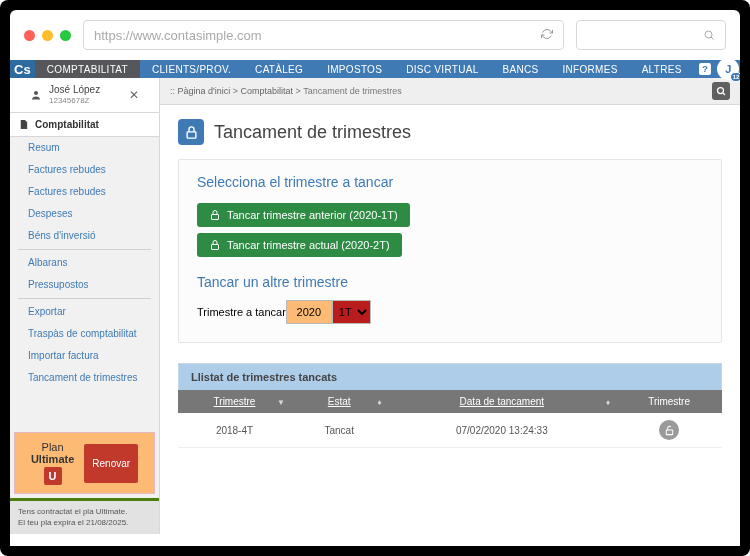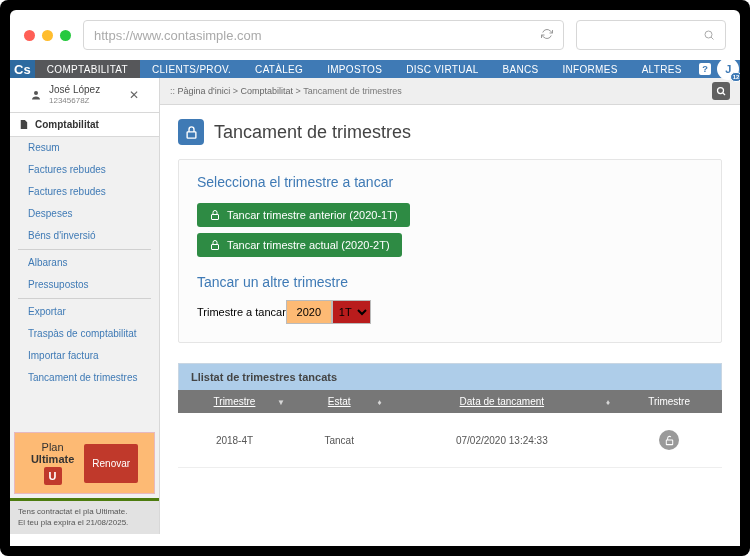--- a/index.html
+++ b/index.html
@@ -44,21 +44,21 @@
 .blue-h { color: #3f7ab5; font-size: 14px; font-weight: 500; margin-bottom: 10px; }
 .green-btn { background: #2e8b44; color: #fff; padding: 6px 12px; border-radius: 3px; font-size: 11px; display: inline-flex; align-items: center; gap: 6px; cursor: pointer; margin: 3px 0; }
 .row-ctrls { display: flex; align-items: center; gap: 0; font-size: 11px; margin-top: 6px; }
 .input-sm { height: 24px; border: 1px solid #bbb; padding: 0 6px; font-size: 11px; background: #fdba74; }
 .sel-sm { height: 24px; border: 1px solid #bbb; font-size: 11px; background: #b91c1c; padding: 0 2px; }
 .table-head-bar { background: #aecde9; padding: 7px 12px; font-size: 11px; color: #444; font-weight: 600; border: 1px solid #c8d6e3; border-bottom: none; }
 table.grid { width: 100%; border-collapse: collapse; font-size: 10px; }
 table.grid th { background: #777; color: #fff; padding: 6px 4px; font-weight: normal; text-decoration: underline; position: relative; }
 table.grid th.noul { text-decoration: none; }
 .sort-ind { position: absolute; right: 6px; top: 50%; transform: translateY(-50%); font-size: 8px; opacity: .7; }
-table.grid td { background: #fff; padding: 17px 8px; text-align: center; color: #555; border-bottom: 1px solid #eee; }
+table.grid td { background: #fff; padding: 7px 8px; text-align: center; color: #555; border-bottom: 1px solid #eee; }
 .red-txt { color: #c0392b; }
 .op-circ { width: 20px; height: 20px; border-radius: 50%; background: #9a9a9a; color: #fff; display: inline-flex; align-items: center; justify-content: center; }
 svg.ic { width: 12px; height: 12px; }
 </style>
 </head>
 <body>
 
 <div class="frame">
   <div class="chrome-bar">
     <div class="dots">

